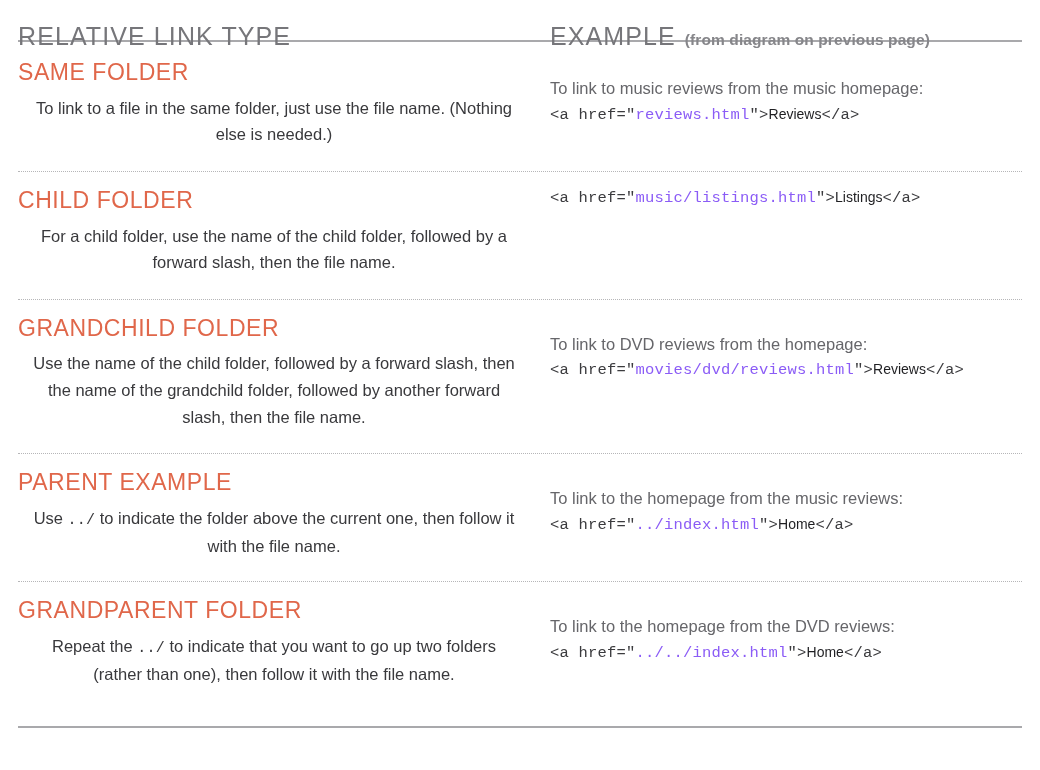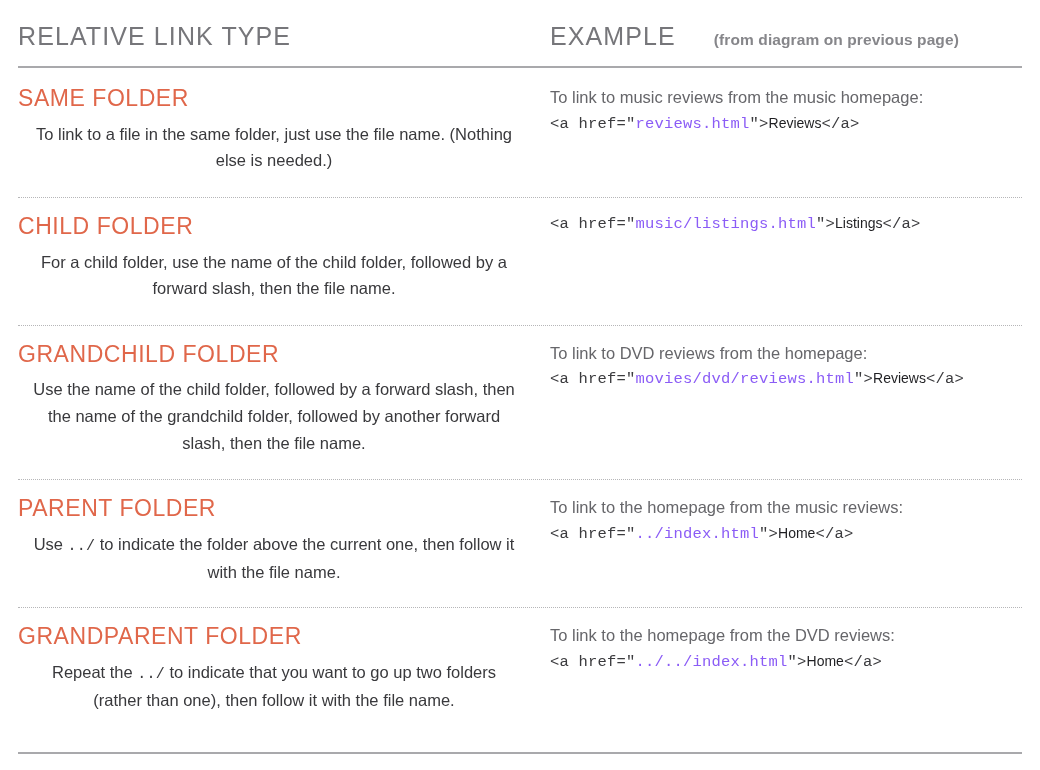--- a/index.html
+++ b/index.html
@@ -22,32 +22,31 @@
     padding: 0 18px;
     background: #ffffff;
   }
 
   
   .table-head {
     display: flex;
     align-items: baseline;
     padding-top: 22px;
     padding-bottom: 0;
-    height: 66px;
+    height: 40px;
     box-sizing: border-box;
   }
   .head-col-left {
     width: 532px;
     flex: 0 0 532px;
   }
   .head-col-right {
     flex: 1 1 auto;
     display: flex;
     align-items: baseline;
-    gap: 29px;
   }
   .head-title {
     font-family: "Liberation Sans", sans-serif;
     font-size: 25px;
     font-weight: 400;
     letter-spacing: 1.1px;
     color: #76767a;
     white-space: nowrap;
   }
   .head-note {
@@ -116,21 +115,21 @@
     color: #39393c;
     letter-spacing: 0.2px;
   }
 
   .ex-caption {
     font-family: "Liberation Sans", sans-serif;
     font-size: 16.5px;
     font-weight: 400;
     color: #66666a;
     line-height: 1.62;
-    margin: 0 0 1px 0;
+    margin: 17px 0 1px 0;
   }
   .ex-code {
     font-family: "Liberation Mono", "DejaVu Sans Mono", monospace;
     font-size: 15.5px;
     line-height: 1.58;
     color: #3b3b3e;
     letter-spacing: 0.2px;
     margin: 0;
     word-break: break-word;
   }
@@ -199,21 +198,21 @@
       </div>
       <div class="col-right">
         <p class="ex-caption">To link to DVD reviews from the homepage:</p>
         <p class="ex-code"><span>&lt;a href="</span><span class="val">movies/dvd/reviews.html</span><span>"&gt;</span><span class="txt">Reviews</span><span>&lt;/a&gt;</span></p>
       </div>
     </div>
     <div class="rule-dotted"></div>
 
     <div class="row">
       <div class="col-left">
-        <p class="row-title">PARENT FOLDER</p>
+        <p class="row-title">PARENT EXAMPLE</p>
         <p class="row-desc"><span>Use </span><span class="mono">../</span><span> to indicate the folder above the current one, then follow it with the file name.</span></p>
       </div>
       <div class="col-right">
         <p class="ex-caption">To link to the homepage from the music reviews:</p>
         <p class="ex-code"><span>&lt;a href="</span><span class="val">../index.html</span><span>"&gt;</span><span class="txt">Home</span><span>&lt;/a&gt;</span></p>
       </div>
     </div>
     <div class="rule-dotted"></div>
 
     <div class="row">

